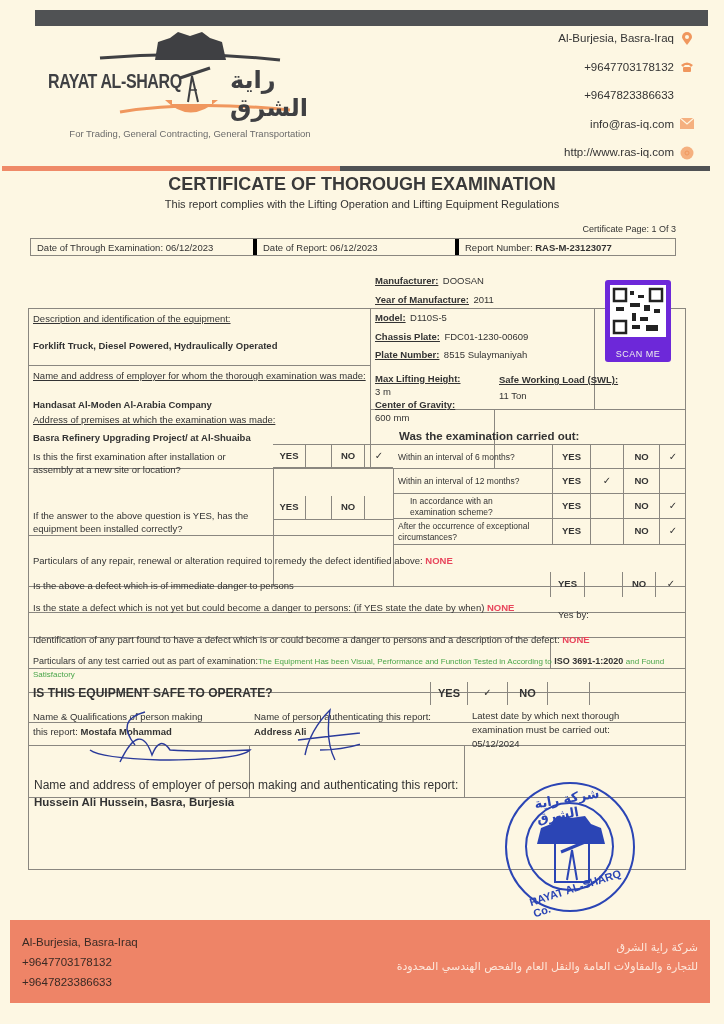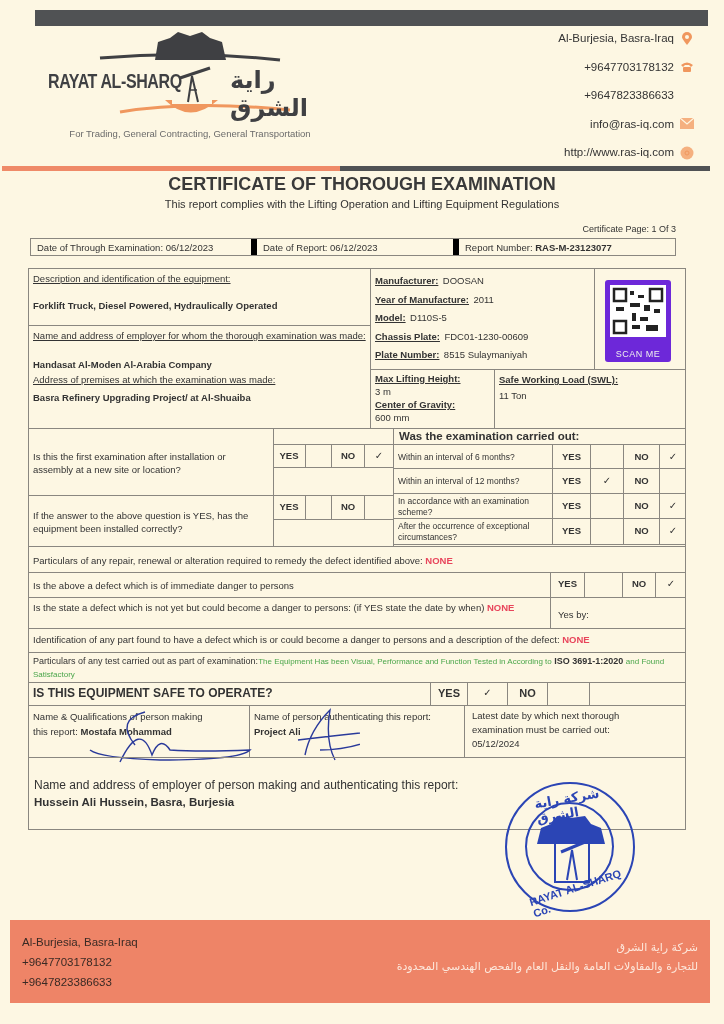--- a/index.html
+++ b/index.html
@@ -13,23 +13,23 @@
   .tagline { left: 40px; top: 128px; width: 300px; text-align: center; font-size: 9.5px; color: #6b6b6b; line-height: 12px; }
   .contact { right: 30px; top: 32px; text-align: right; font-size: 11.5px; color: #333; }
   .contact-row { height: 28.5px; display: flex; justify-content: flex-end; align-items: flex-start; gap: 6px; }
   .contact-icon { width: 14px; height: 14px; display: inline-block; color: #f0975e; font-size: 13px; line-height: 14px; text-align: center; }
   .divider-orange { left: 2px; top: 166px; width: 338px; height: 5px; background: #ef8a68; }
   .divider-dark { left: 340px; top: 166px; width: 370px; height: 5px; background: #505254; }
   .title { left: 0; width: 724px; top: 174px; text-align: center; font-size: 18px; font-weight: bold; color: #3a3a3a; }
   .subtitle { left: 0; width: 724px; top: 198px; text-align: center; font-size: 11px; color: #333; }
   .cert-page { right: 48px; top: 224px; font-size: 9px; color: #333; }
   .datesbar { left: 30px; top: 238px; width: 646px; height: 18px; display: flex; border: 1px solid #8a8780; font-size: 9.5px; }
-  .datesbar div { border-right: 6px solid #000000; padding: 3px 6px; }
+  .datesbar div { border-right: 4px solid #000000; padding: 3px 6px; }
   .datesbar div:last-child { border-right: none; }
-  .box { position: absolute; border: 1px solid #8a8780; }
+  .box { position: absolute; border: 1px solid #8a8780; margin-top: 40px; }
   .lbl { font-size: 9.5px; text-decoration: underline; color: #333; }
   .val { font-size: 9.5px; font-weight: bold; color: #333; }
   .bu { font-weight: bold; text-decoration: underline; font-size: 9.5px; }
   .sv { font-size: 9.5px; }
   .txt { font-size: 9.5px; color: #333; }
   .yn { font-size: 9.5px; font-weight: bold; text-align: center; }
   .chk { font-size: 10px; text-align: center; }
   .red { color: #e8455b; font-weight: bold; }
   .green { color: #4aa64a; }
   .footer { left: 10px; top: 920px; width: 700px; height: 83px; background: #ee8467; }
@@ -208,21 +208,21 @@
     <div class="chk" style="flex:1;line-height:23px">✓</div>
   </div>
   <div style="display:flex;height:25px;border-bottom:1px solid #8a8780">
     <div style="width:160px;padding:7px 5px;border-right:1px solid #8a8780">Within an interval of 12 months?</div>
     <div class="yn" style="width:38px;line-height:23px;border-right:1px solid #8a8780">YES</div>
     <div class="chk" style="width:33px;line-height:23px;border-right:1px solid #8a8780">✓</div>
     <div class="yn" style="width:36px;line-height:23px;border-right:1px solid #8a8780">NO</div>
     <div class="chk" style="flex:1"></div>
   </div>
   <div style="display:flex;height:25px;border-bottom:1px solid #8a8780">
-    <div style="width:160px;padding:2px 5px;line-height:10.5px;border-right:1px solid #8a8780">In accordance with an examination scheme?</div>
+    <div style="width:160px;padding:2px 17px;line-height:10.5px;border-right:1px solid #8a8780">In accordance with an examination scheme?</div>
     <div class="yn" style="width:38px;line-height:23px;border-right:1px solid #8a8780">YES</div>
     <div class="chk" style="width:33px;border-right:1px solid #8a8780"></div>
     <div class="yn" style="width:36px;line-height:23px;border-right:1px solid #8a8780">NO</div>
     <div class="chk" style="flex:1;line-height:23px">✓</div>
   </div>
   <div style="display:flex;height:26px;border-bottom:1px solid #8a8780">
     <div style="width:160px;padding:2px 5px;line-height:10.5px;border-right:1px solid #8a8780">After the occurrence of exceptional circumstances?</div>
     <div class="yn" style="width:38px;line-height:23px;border-right:1px solid #8a8780">YES</div>
     <div class="chk" style="width:33px;border-right:1px solid #8a8780"></div>
     <div class="yn" style="width:36px;line-height:23px;border-right:1px solid #8a8780">NO</div>
@@ -265,21 +265,21 @@
 <div class="box" style="left:28px;top:705px;width:658px;height:1px;border-width:1px 0 0 0"></div>
 
 <div class="box" style="left:249px;top:705px;width:1px;height:52px;border-width:0 0 0 1px"></div>
 <div class="box" style="left:464px;top:705px;width:1px;height:52px;border-width:0 0 0 1px"></div>
 <div class="txt" style="position:absolute;left:33px;top:709px;line-height:15px">
   <div>Name &amp; Qualifications of person making</div>
   <div><span>this report:</span> <b>Mostafa Mohammad</b></div>
 </div>
 <div class="txt" style="position:absolute;left:254px;top:709px;line-height:15px">
   <div>Name of person authenticating this report:</div>
-  <div><b>Project Ali</b></div>
+  <div><b>Address Ali</b></div>
 </div>
 <div class="txt" style="position:absolute;left:472px;top:709px;line-height:14px">
   <div>Latest date by which next thorough</div>
   <div>examination must be carried out:</div>
   <div>05/12/2024</div>
 </div>
 <svg style="position:absolute;left:80px;top:700px" width="280" height="65">
   <path d="M65 12 Q35 20 55 45 M40 62 Q60 20 72 55 Q80 35 90 50 Q120 52 170 50 Q160 60 80 60 Q20 58 10 50" stroke="#2a3a9a" stroke-width="1.4" fill="none"></path>
   <path d="M245 55 Q250 30 270 10 Q265 40 275 60 M238 40 Q280 35 330 30 Q300 50 260 50" stroke="#2a3a9a" stroke-width="1.4" fill="none" transform="translate(-20,0)"></path>
 </svg>

